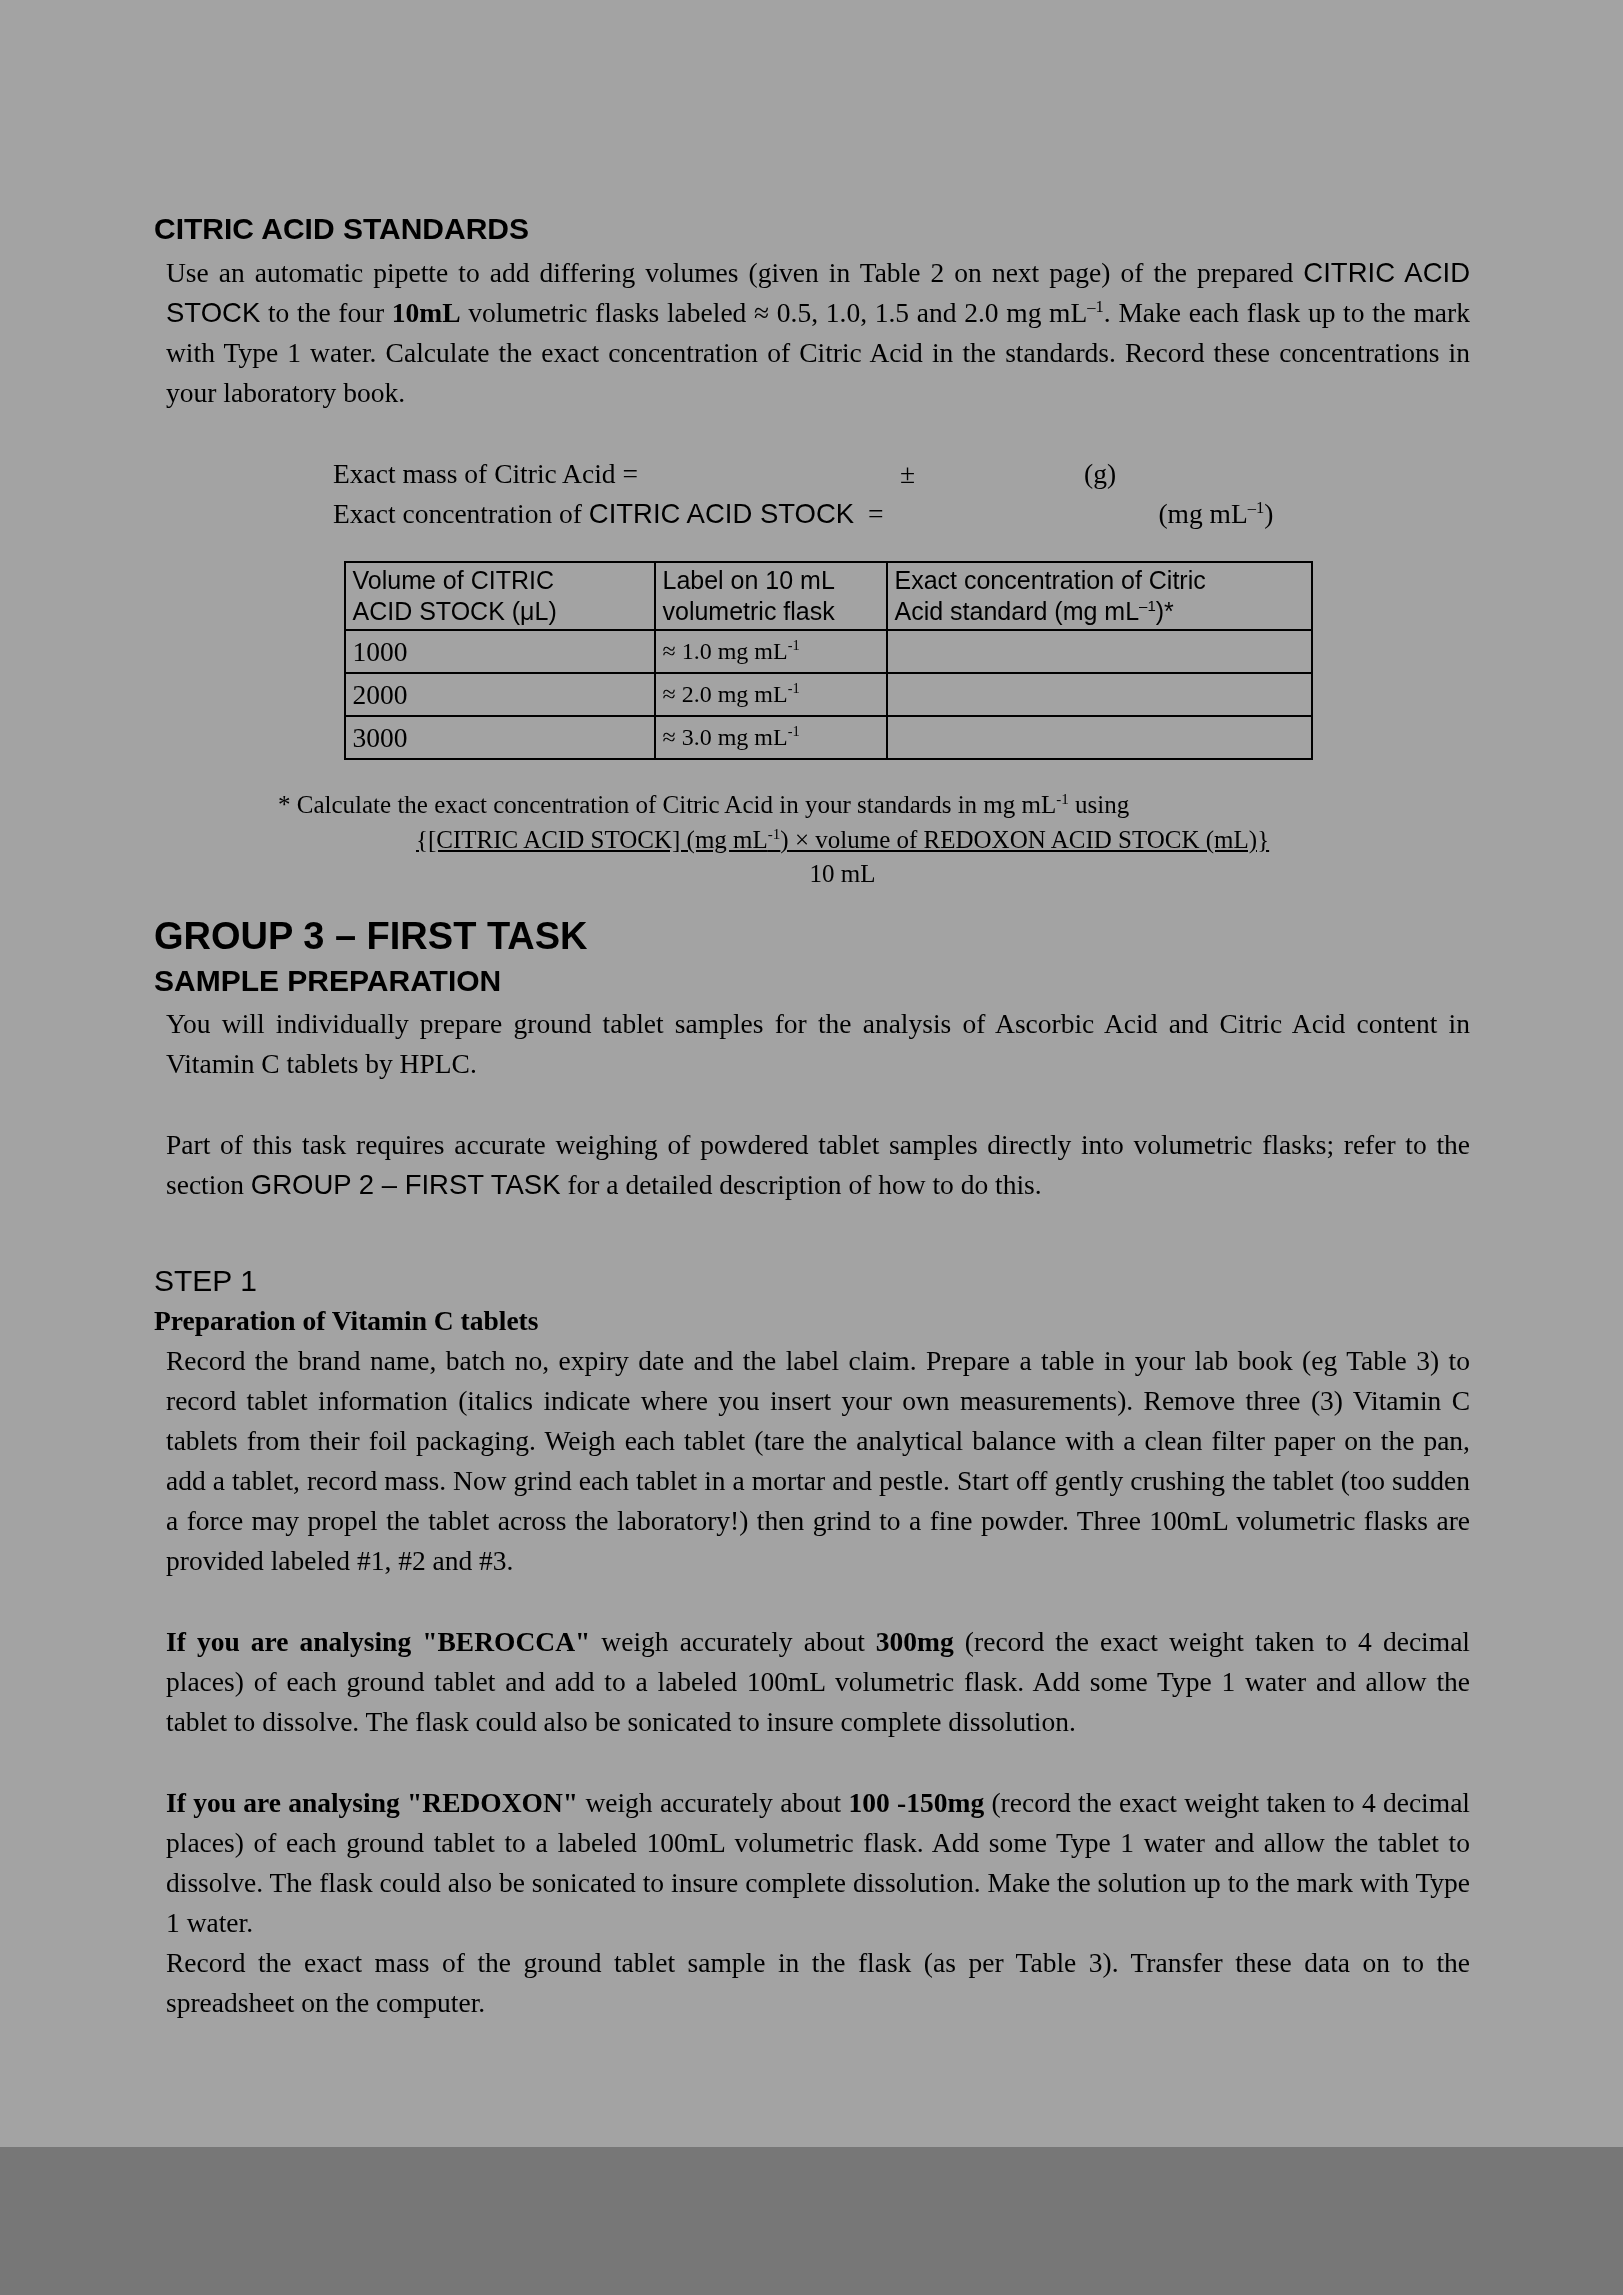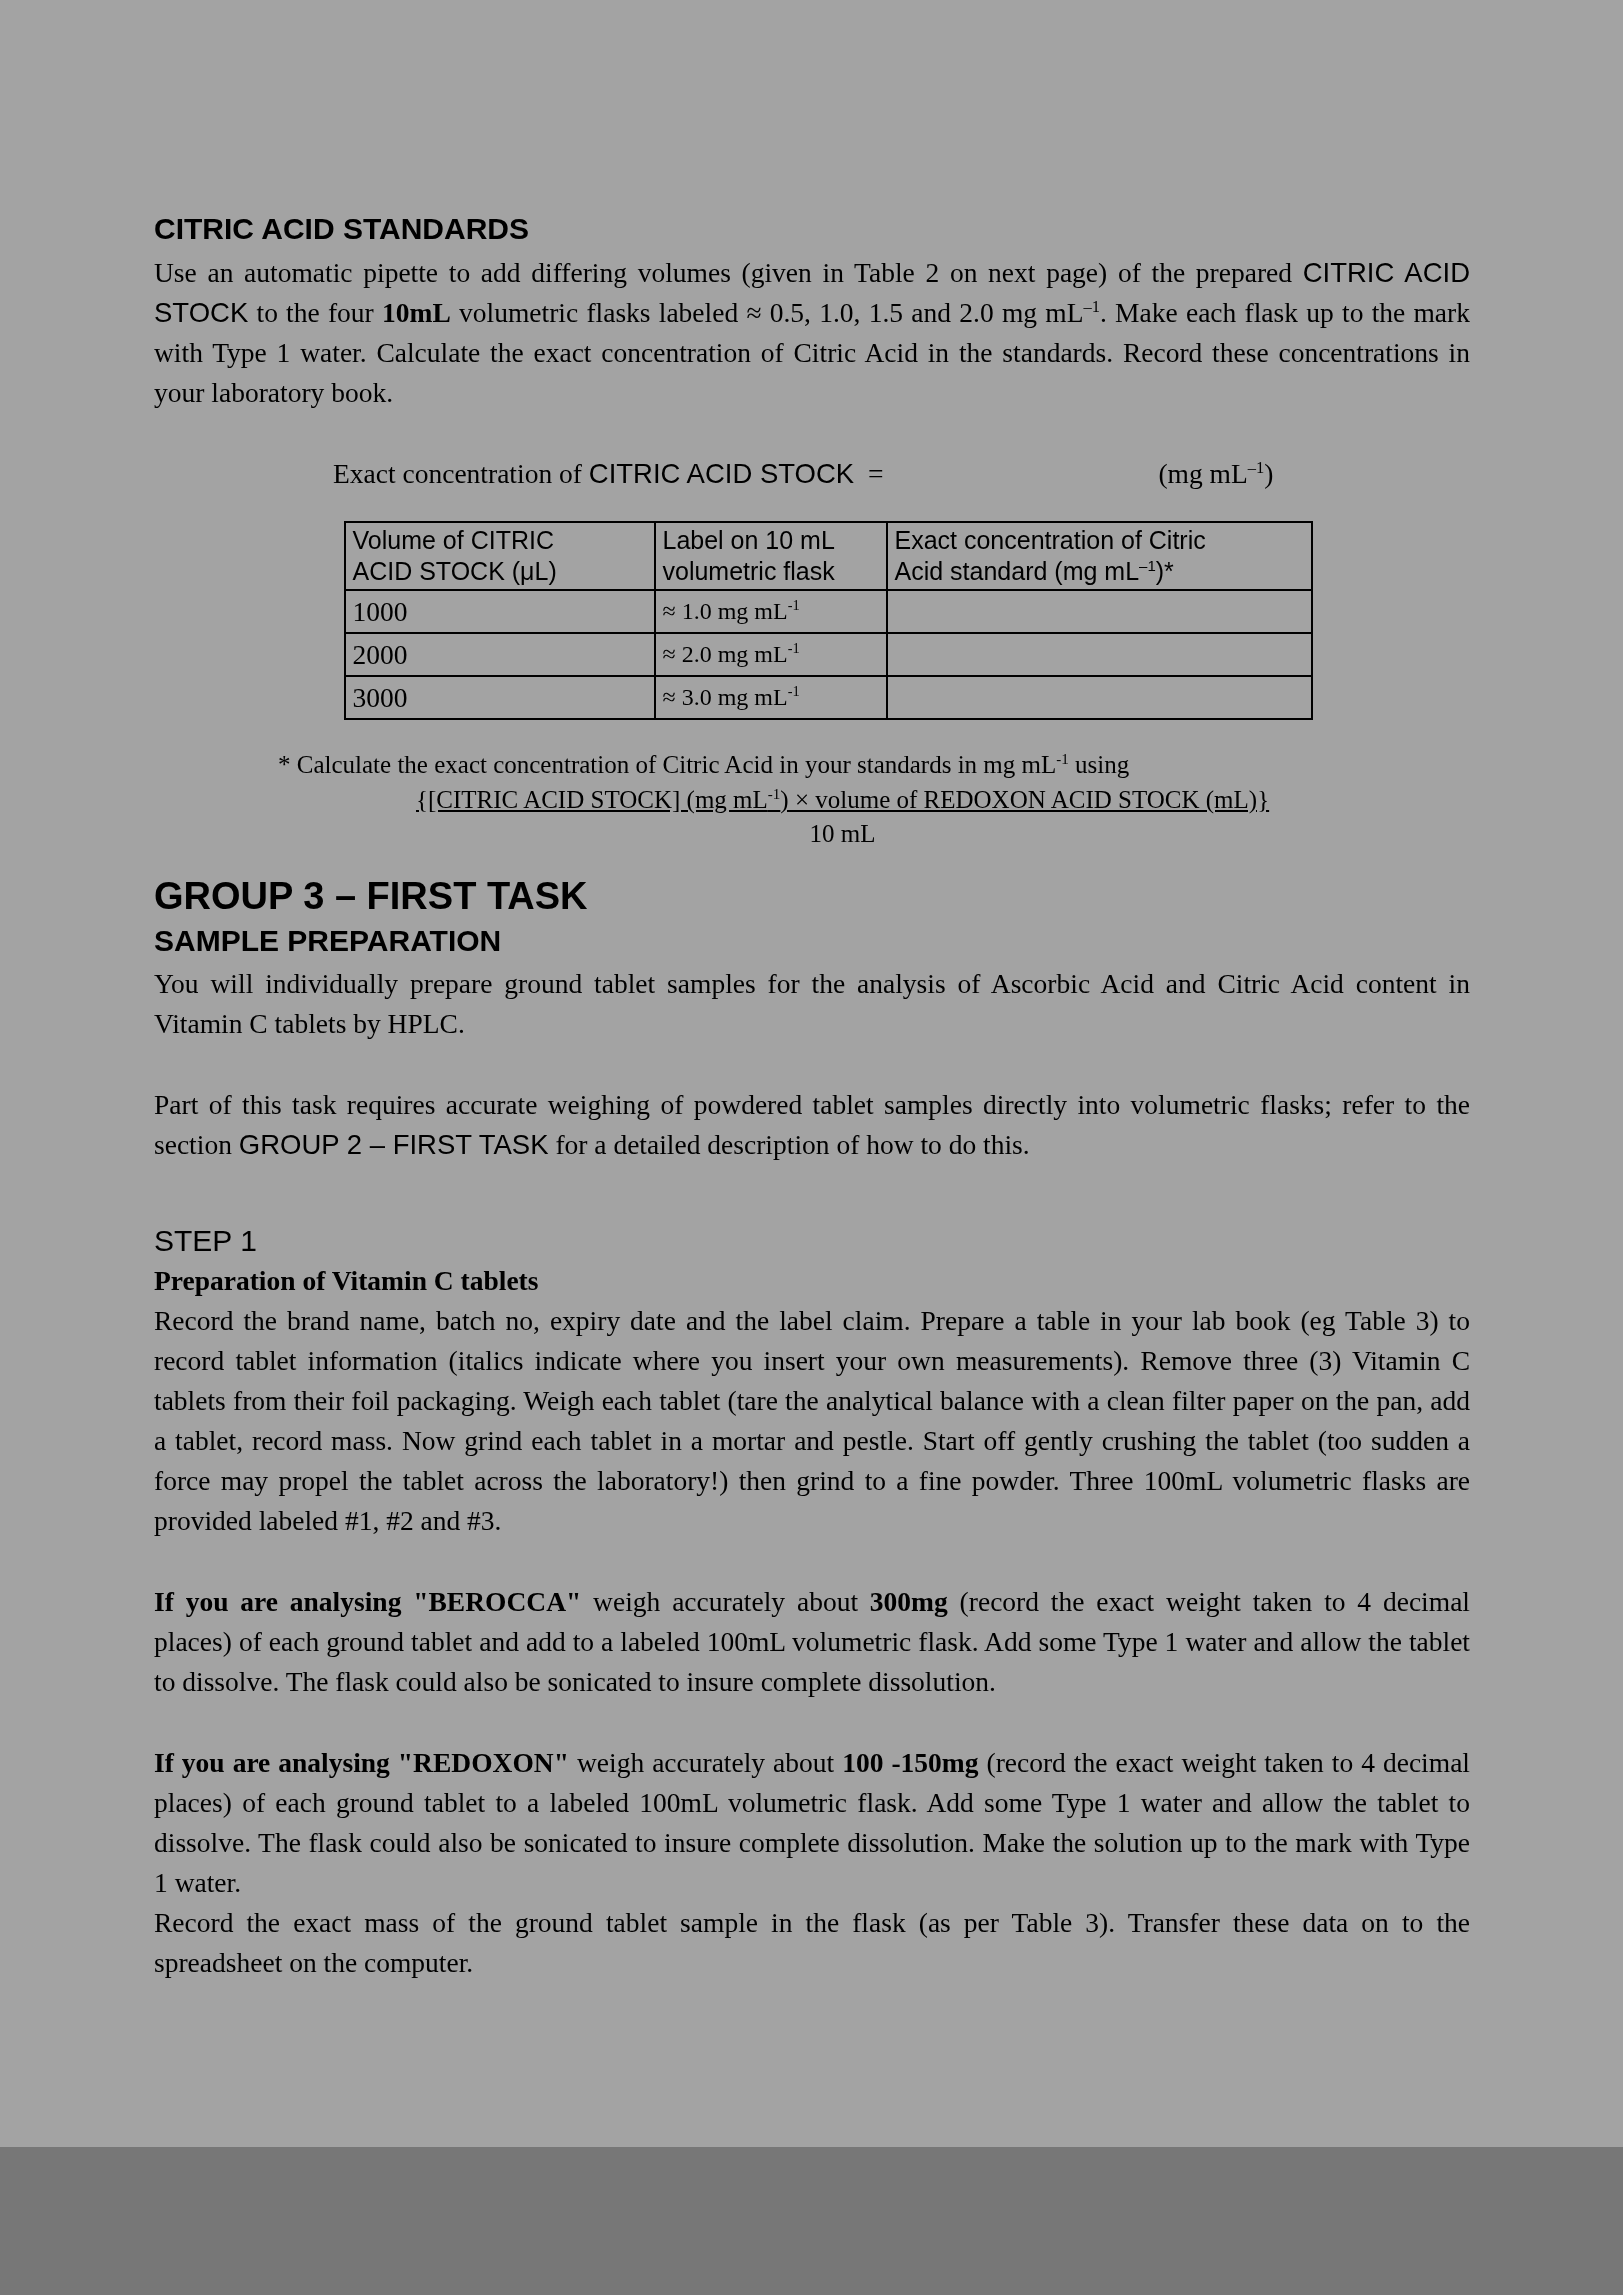--- a/index.html
+++ b/index.html
@@ -44,21 +44,21 @@
   }
   .label-sans {
     font-family: "Liberation Sans", sans-serif;
     font-weight: 400;
     font-size: 30px;
     line-height: 41px;
     margin: 0;
   }
   .serif-bold { font-weight: 700; margin: 0; }
 
-  .para { text-align: justify; margin: 0 0 41px 0; }
+  .para { text-align: justify; margin: 0 0 41px 12px; }
   .para.mb-lg { margin-bottom: 55px; }
   .para.last { margin-bottom: 0; }
 
   .caption { margin: 5.2px 0 10.5px 0; }
 
   .fill-line { white-space: pre; margin-left: 179px; }
   .blank { display: inline-block; }
   .w400 { width: 262px; }
   .w260 { width: 169px; }
   .w420 { width: 275px; }
@@ -95,20 +95,21 @@
 </head>
 <body>
 
 <div class="page">
 
   <h1 class="h1">CITRIC ACID STANDARDS</h1>
 
   <p class="para"><span>Use an automatic pipette to add differing volumes (given in Table 2 on next page) of the prepared </span><span class="sans">CITRIC ACID STOCK</span><span> to the four </span><span class="b">10mL</span><span> volumetric flasks labeled ≈ 0.5, 1.0, 1.5 and 2.0 mg mL</span><sup>–1</sup><span>. Make each flask up to the mark with Type 1 water. Calculate the exact concentration of Citric Acid in the standards. Record these concentrations in your laboratory book.</span></p>
 
 
+  <div class="fill-line"><span>Exact mass of Citric Acid =</span><span class="blank w400"></span><span>±</span><span class="blank w260"></span><span>(g)</span></div>
 
   <div class="fill-line"><span>Exact concentration of </span><span class="sans">CITRIC ACID STOCK</span><span>  =</span><span class="blank w420"></span><span>(mg mL</span><sup>–1</sup><span>)</span></div>
 
   <table class="t2">
     <colgroup>
       <col class="col-volume">
         <col class="col-label">
         <col class="col-conc">
     </colgroup>
     <thead>

